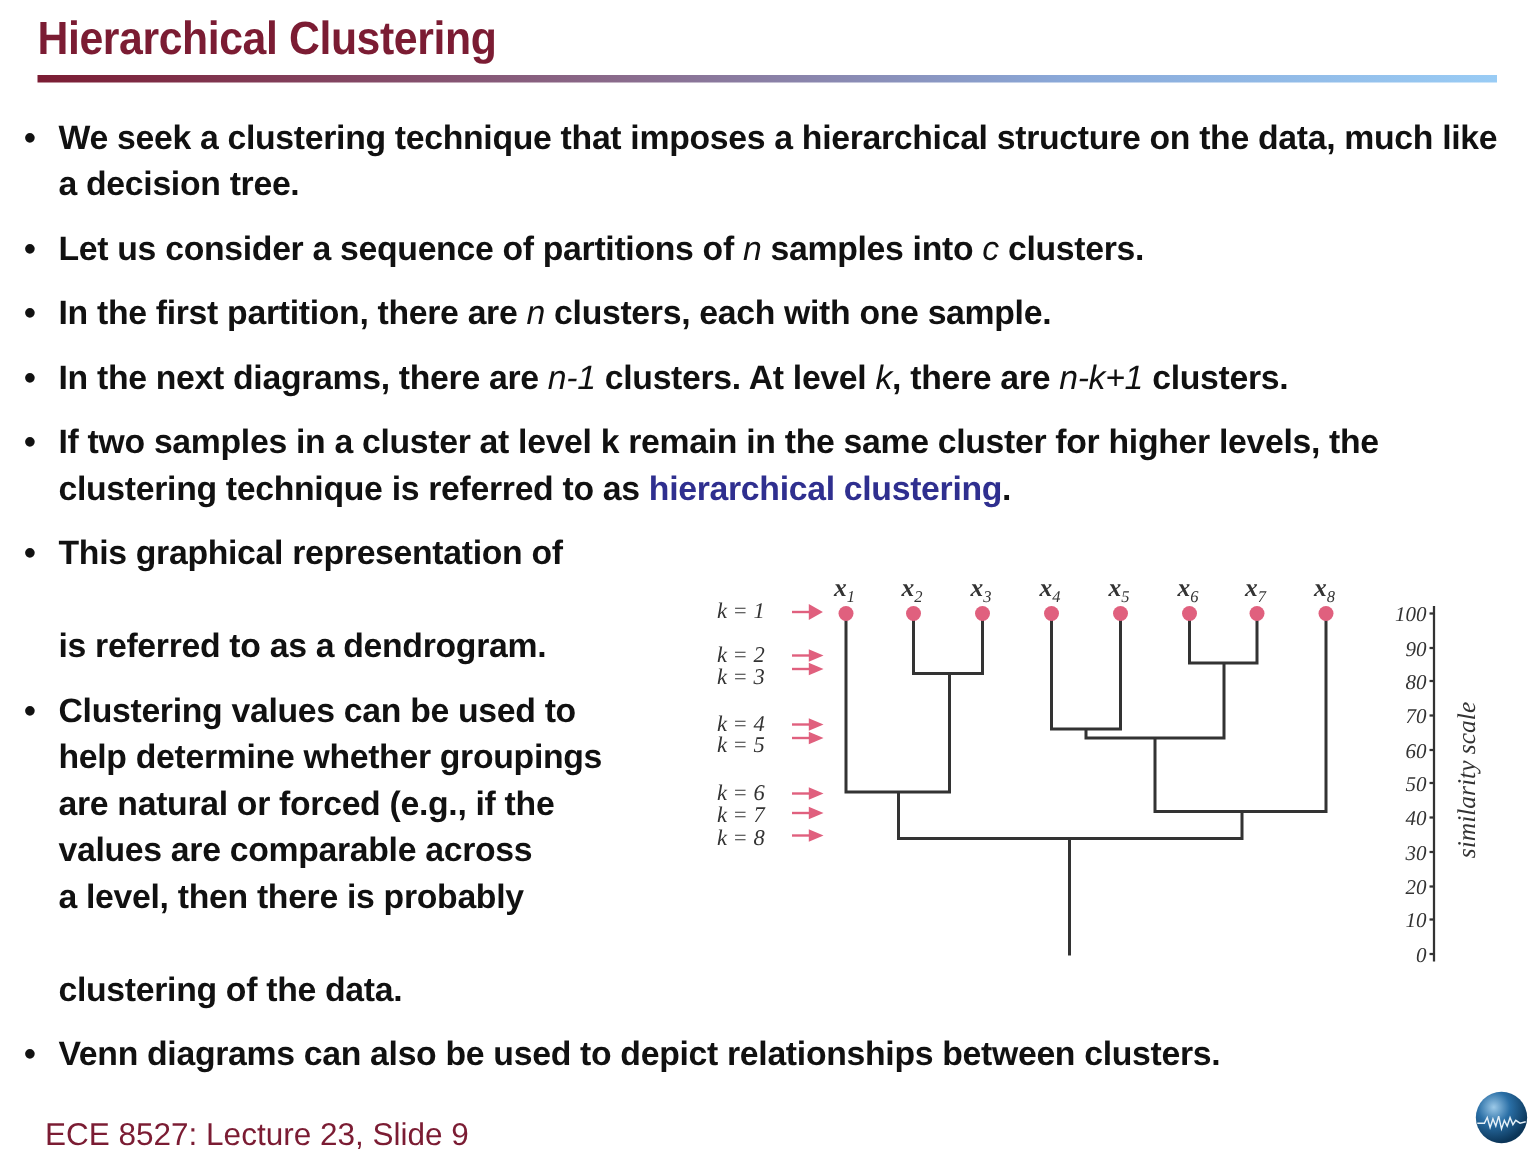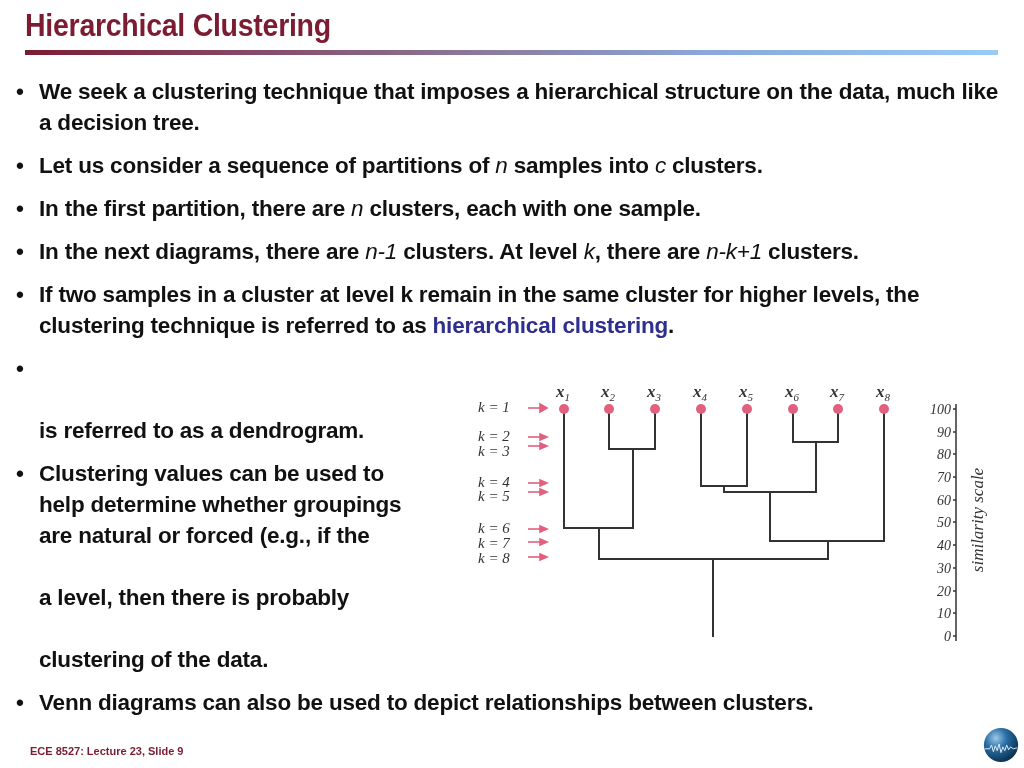--- a/index.html
+++ b/index.html
@@ -10,37 +10,37 @@
   .rule { position:absolute; left:25px; top:50px; width:973px; height:5px;
           background:linear-gradient(to right, #7b1c33 0%, #8a6b8c 40%, #8aa8d8 70%, #99ccf5 100%); }
   .bullets { position:absolute; left:16px; top:76px; width:990px; margin:0; padding:0; list-style:none; }
   .bullets li { position:relative; padding-left:23px; font-size:22.5px; font-weight:bold; color:#111;
                 line-height:31px; margin-bottom:12px; letter-spacing:-0.2px; }
   .bullets li .dot { position:absolute; left:0; top:0; font-weight:bold; }
   .it { font-style:italic; font-weight:normal; }
   .hl { color:#2f2f8f; }
   .narrow { width:470px; }
   .fig { position:absolute; left:470px; top:378px; width:554px; height:270px; }
-  .footer { position:absolute; left:30px; top:745px; font-size:11px; font-weight:bold; color:#7b1c33; }
+  .footer { position:absolute; left:30px; top:745px; font-size:21px; font-weight:normal; color:#7b1c33; }
   .logo { position:absolute; left:982px; top:726px; width:38px; height:38px; }
 </style>
 </head>
 <body>
 
 <div class="title">Hierarchical Clustering</div>
 <div class="rule"></div>
 
 <ul class="bullets">
   <li><span class="dot">•</span><span>We seek a clustering technique that imposes a hierarchical structure on the data, much like a decision tree.</span></li>
   <li><span class="dot">•</span><span>Let us consider a sequence of partitions of </span><span class="it">n</span><span> samples into </span><span class="it">c</span><span> clusters.</span></li>
   <li><span class="dot">•</span><span>In the first partition, there are </span><span class="it">n</span><span> clusters, each with one sample.</span></li>
   <li><span class="dot">•</span><span>In the next diagrams, there are </span><span class="it">n-1</span><span> clusters. At level </span><span class="it">k</span><span>, there are </span><span class="it">n-k+1</span><span> clusters.</span></li>
   <li><span class="dot">•</span><span>If two samples in a cluster at level k remain in the same cluster for higher levels, the clustering technique is referred to as </span><span class="hl">hierarchical clustering</span><span>.</span></li>
-  <li class="narrow"><span class="dot">•</span><br><br><span>is referred to as a dendrogram.</span></li>
-  <li class="narrow"><span class="dot">•</span><span>Clustering values can be used to</span><br><span>help determine whether groupings</span><br><span>are natural or forced (e.g., if the</span><br><br><span>a level, then there is probably</span><br><br><span>clustering of the data.</span></li>
+  <li class="narrow"><span class="dot">•</span><span>This graphical representation of</span><br><br><span>is referred to as a dendrogram.</span></li>
+  <li class="narrow"><span class="dot">•</span><span>Clustering values can be used to</span><br><span>help determine whether groupings</span><br><span>are natural or forced (e.g., if the</span><br><span>values are comparable across</span><br><span>a level, then there is probably</span><br><br><span>clustering of the data.</span></li>
   <li><span class="dot">•</span><span>Venn diagrams can also be used to depict relationships between clusters.</span></li>
 </ul>
 
 <svg class="fig" viewBox="470 378 554 270" width="554" height="270" xmlns="http://www.w3.org/2000/svg">
   <g font-family="Liberation Serif, serif" font-style="italic" fill="#333">
 
     <g font-size="15">
       <text x="478" y="412">k = 1</text>
       <text x="478" y="441">k = 2</text>
       <text x="478" y="456">k = 3</text>

